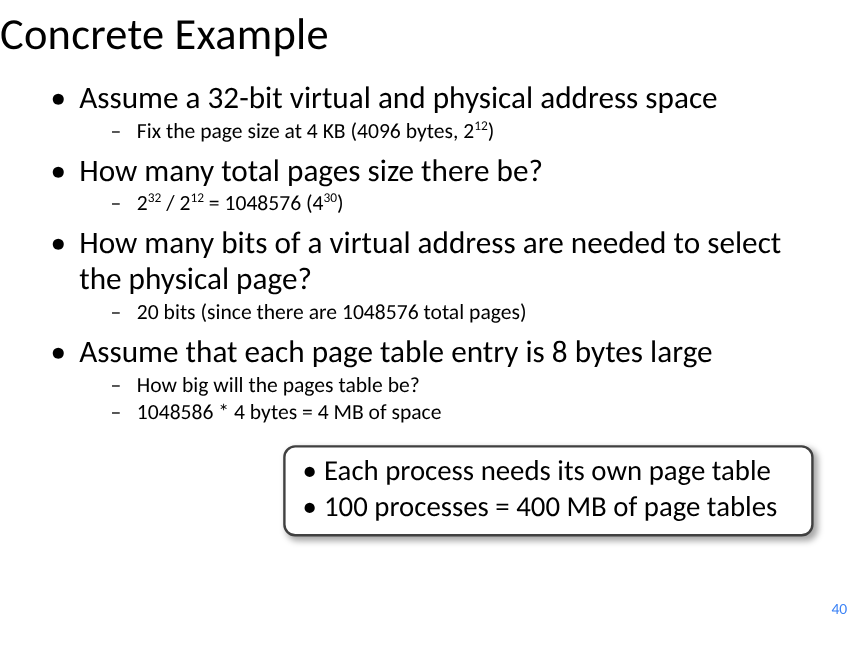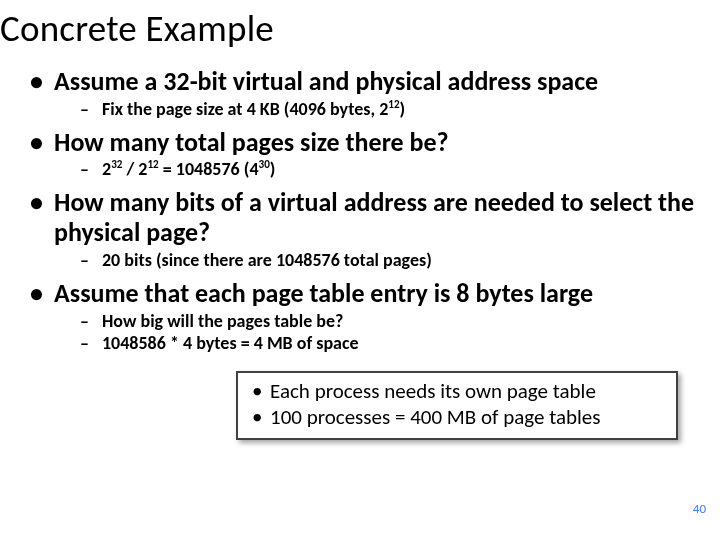--- a/index.html
+++ b/index.html
@@ -26,22 +26,21 @@
   .body {
     margin-top: 16px;
     padding-left: 26px;
     padding-right: 20px;
     font-size: 26px;
     line-height: 1.15;
   }
   ul.top {
     list-style: none;
     padding: 0;
-    margin: 4px;
-    font-weight: bold;
+    margin: 16px;
   }
   ul.top > li {
     position: relative;
     padding-left: 24px;
     margin-bottom: 4px;
   }
   ul.top > li::before {
     content: "•";
     position: absolute;
     left: 0;
@@ -74,23 +73,23 @@
     line-height: 0;
   }
   .callout {
     position: absolute;
     left: 236px;
     top: 365px;
     width: 442px;
     box-sizing: border-box;
     background: #fff;
     border: 2px solid #404040;
-    border-radius: 0;
+    border-radius: 10px;
     padding: 5px 10px 7px 10px;
-    font-size: 21px;
+    font-size: 24px;
     line-height: 1.25;
     box-shadow: 3px 3px 5px rgba(0,0,0,0.35);
   }
   .callout ul {
     list-style: none;
     padding: 0;
     margin: 0;
   }
   .callout ul > li {
     position: relative;

